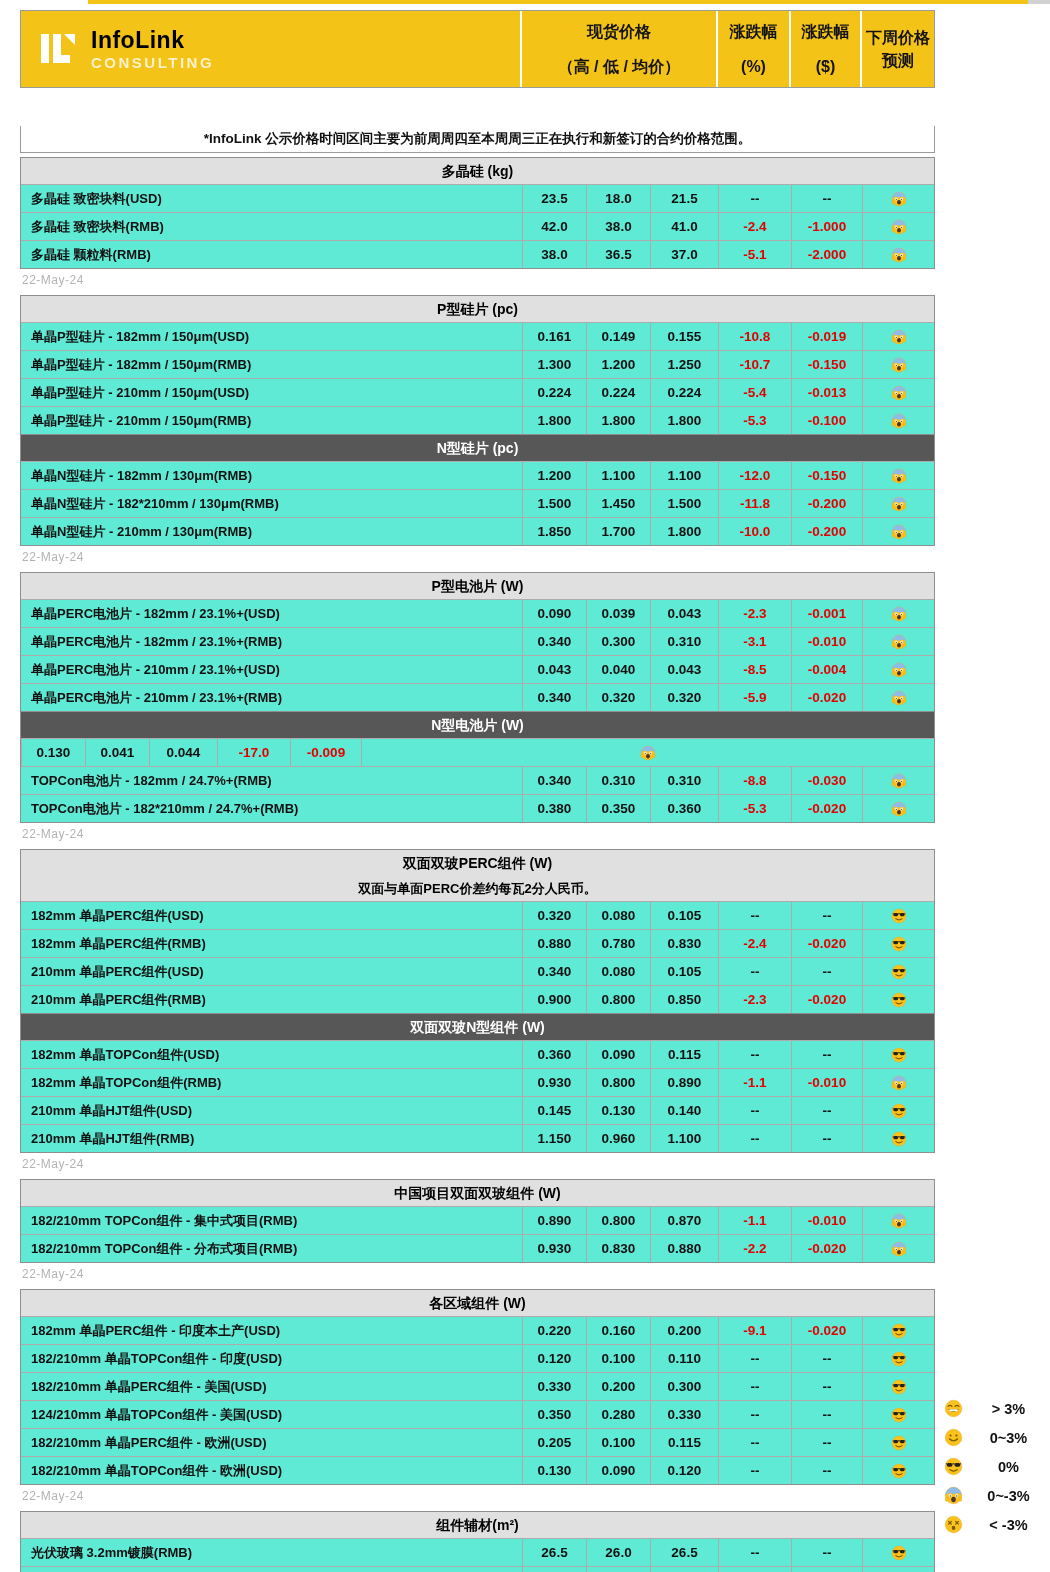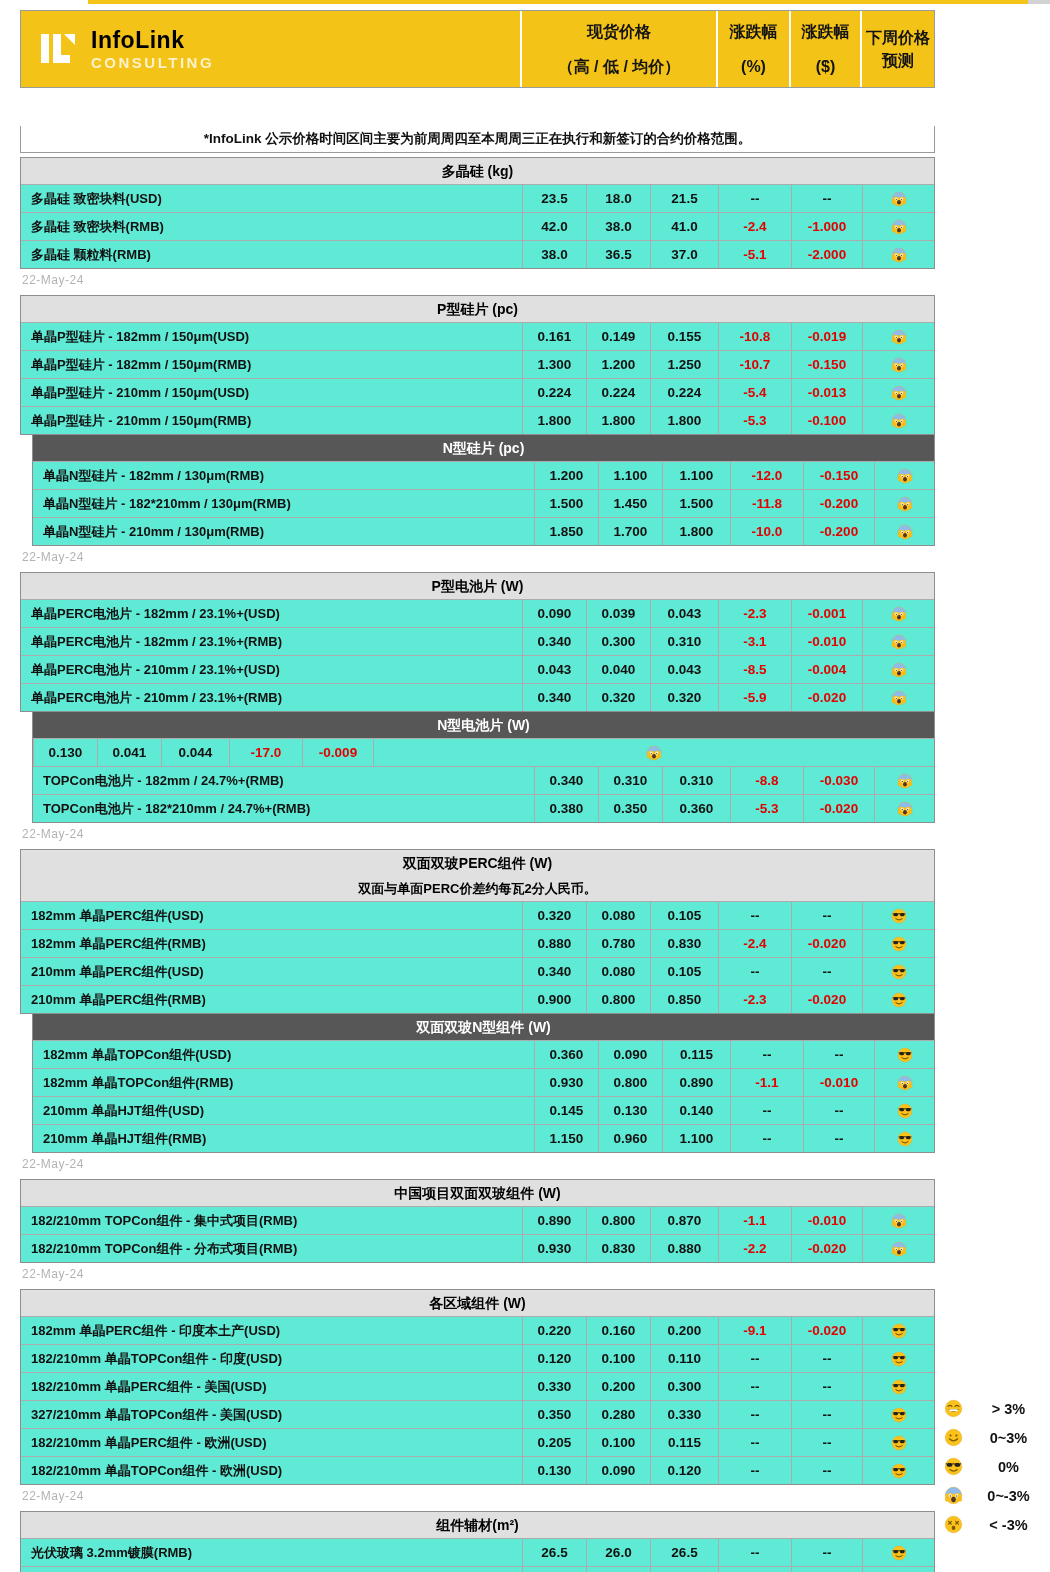--- a/index.html
+++ b/index.html
@@ -27,21 +27,21 @@
   .yw-price{width:196px;}
   .yw-pct{width:73px;}
   .yw-usd{width:71px;}
   .yw-fc{flex:1;gap:5px;}
 
   .note{height:27px;border:1px solid #9a9a9a;border-top:none;box-sizing:border-box;
         display:flex;align-items:center;justify-content:center;font-weight:bold;font-size:13.5px;background:#fff;margin-top:38px;}
 
   .group{margin-top:4px;}
   .block{border:1px solid #8e8e8e;box-sizing:border-box;background:#5eead4;}
-  .block.merge{border-top:none;margin-left:12px;}
+  .block.merge{border-top:none;}
   .sec-header{display:flex;flex-direction:column;align-items:center;justify-content:center;text-align:center;}
   .sec-header.light{background:var(--light_header);color:#000;}
   .sec-header.dark{background:var(--dark_header);color:#fff;}
   .sec-title{font-weight:bold;font-size:14px;line-height:26px;}
   .sec-sub{font-weight:bold;font-size:13px;line-height:25px;}
 
   .row{display:flex;height:28px;border-top:1px solid #acacac;box-sizing:border-box;
        font-weight:bold;font-size:13.5px;align-items:stretch;}
   .c{display:flex;align-items:center;justify-content:center;border-left:1px solid #acacac;box-sizing:border-box;}
   .c.label{flex:0 0 501px;justify-content:flex-start;padding-left:10px;border-left:none;font-size:13px;}
@@ -818,21 +818,21 @@
                     <rect x="2.9" y="6.3" width="6" height="3.9" rx="1.7" fill="#26211A"></rect>
                     <rect x="11.1" y="6.3" width="6" height="3.9" rx="1.7" fill="#26211A"></rect>
                     <path d="M8.8 7.2 h2.4" stroke="#26211A" stroke-width="1.2"></path>
                     <path d="M2 7.2 h1.2 M16.8 7.2 h1.2" stroke="#26211A" stroke-width="1"></path>
                     <path d="M6.1 13.2 Q10 16.4 13.9 13.2" stroke="#7A5901" stroke-width="1.3" fill="none" stroke-linecap="round"></path>
                   </svg>
                 </div>
               </div>
             </div>
             <div class="row">
-              <div class="c label">327/210mm 单晶TOPCon组件 - 美国(USD)</div>
+              <div class="c label">124/210mm 单晶TOPCon组件 - 美国(USD)</div>
               <div class="c w-high">0.350</div>
               <div class="c w-low">0.280</div>
               <div class="c w-avg">0.330</div>
               <div class="c w-pct">--</div>
               <div class="c w-usd">--</div>
               <div class="c w-fc">
                 <div class="emoji">
                   <svg viewBox="0 0 20 20" width="16" height="16" aria-hidden="true">
                     <circle cx="10" cy="10" r="8.7" fill="#FCC21C" stroke="#E3A71F" stroke-width="0.5"></circle>
                     <rect x="2.9" y="6.3" width="6" height="3.9" rx="1.7" fill="#26211A"></rect>

